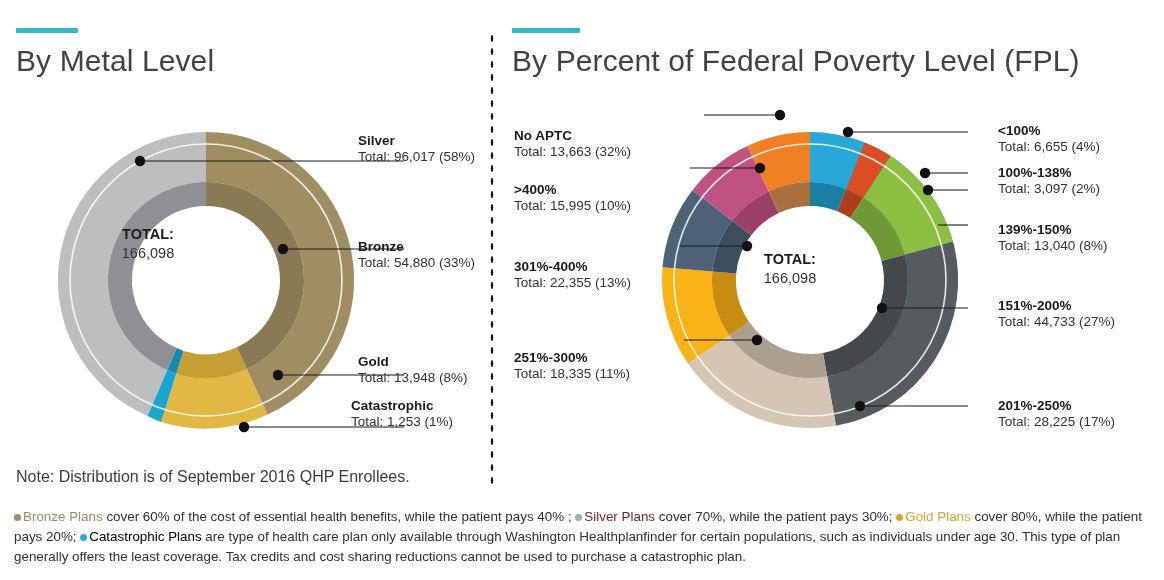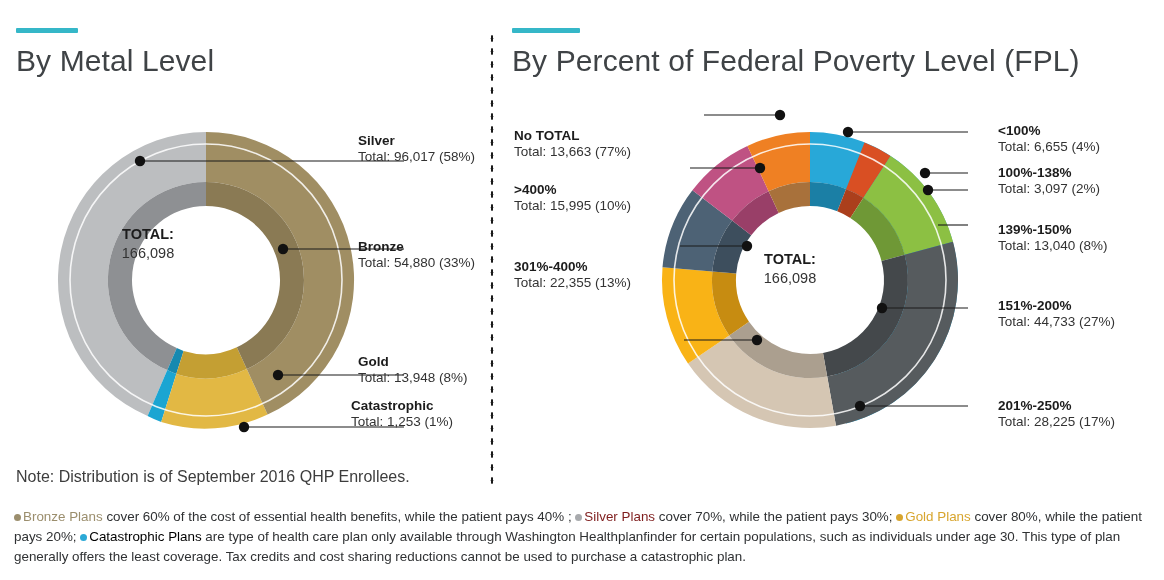--- a/index.html
+++ b/index.html
@@ -200,31 +200,35 @@
       </g>
     </svg>
   </div>
 
   <div class="center-total" style="left:230px;top:250px;width:140px;">
     <span class="ct1">TOTAL:</span>
     <span class="ct2">166,098</span>
   </div>
 
   <div class="lbl" style="left:24px;top:128px;">
-    <span class="t1">No TOTAL</span>
-    <span class="t2">Total: 13,663 (77%)</span>
+    <span class="t1">No APTC</span>
+    <span class="t2">Total: 13,663 (32%)</span>
   </div>
   <div class="lbl" style="left:24px;top:182px;">
     <span class="t1">&gt;400%</span>
     <span class="t2">Total: 15,995 (10%)</span>
   </div>
   <div class="lbl" style="left:24px;top:259px;">
     <span class="t1">301%-400%</span>
     <span class="t2">Total: 22,355 (13%)</span>
   </div>
+  <div class="lbl" style="left:24px;top:350px;">
+    <span class="t1">251%-300%</span>
+    <span class="t2">Total: 18,335 (11%)</span>
+  </div>
 
   <div class="lbl" style="left:508px;top:123px;">
     <span class="t1">&lt;100%</span>
     <span class="t2">Total: 6,655 (4%)</span>
   </div>
   <div class="lbl" style="left:508px;top:165px;">
     <span class="t1">100%-138%</span>
     <span class="t2">Total: 3,097 (2%)</span>
   </div>
   <div class="lbl" style="left:508px;top:222px;">

